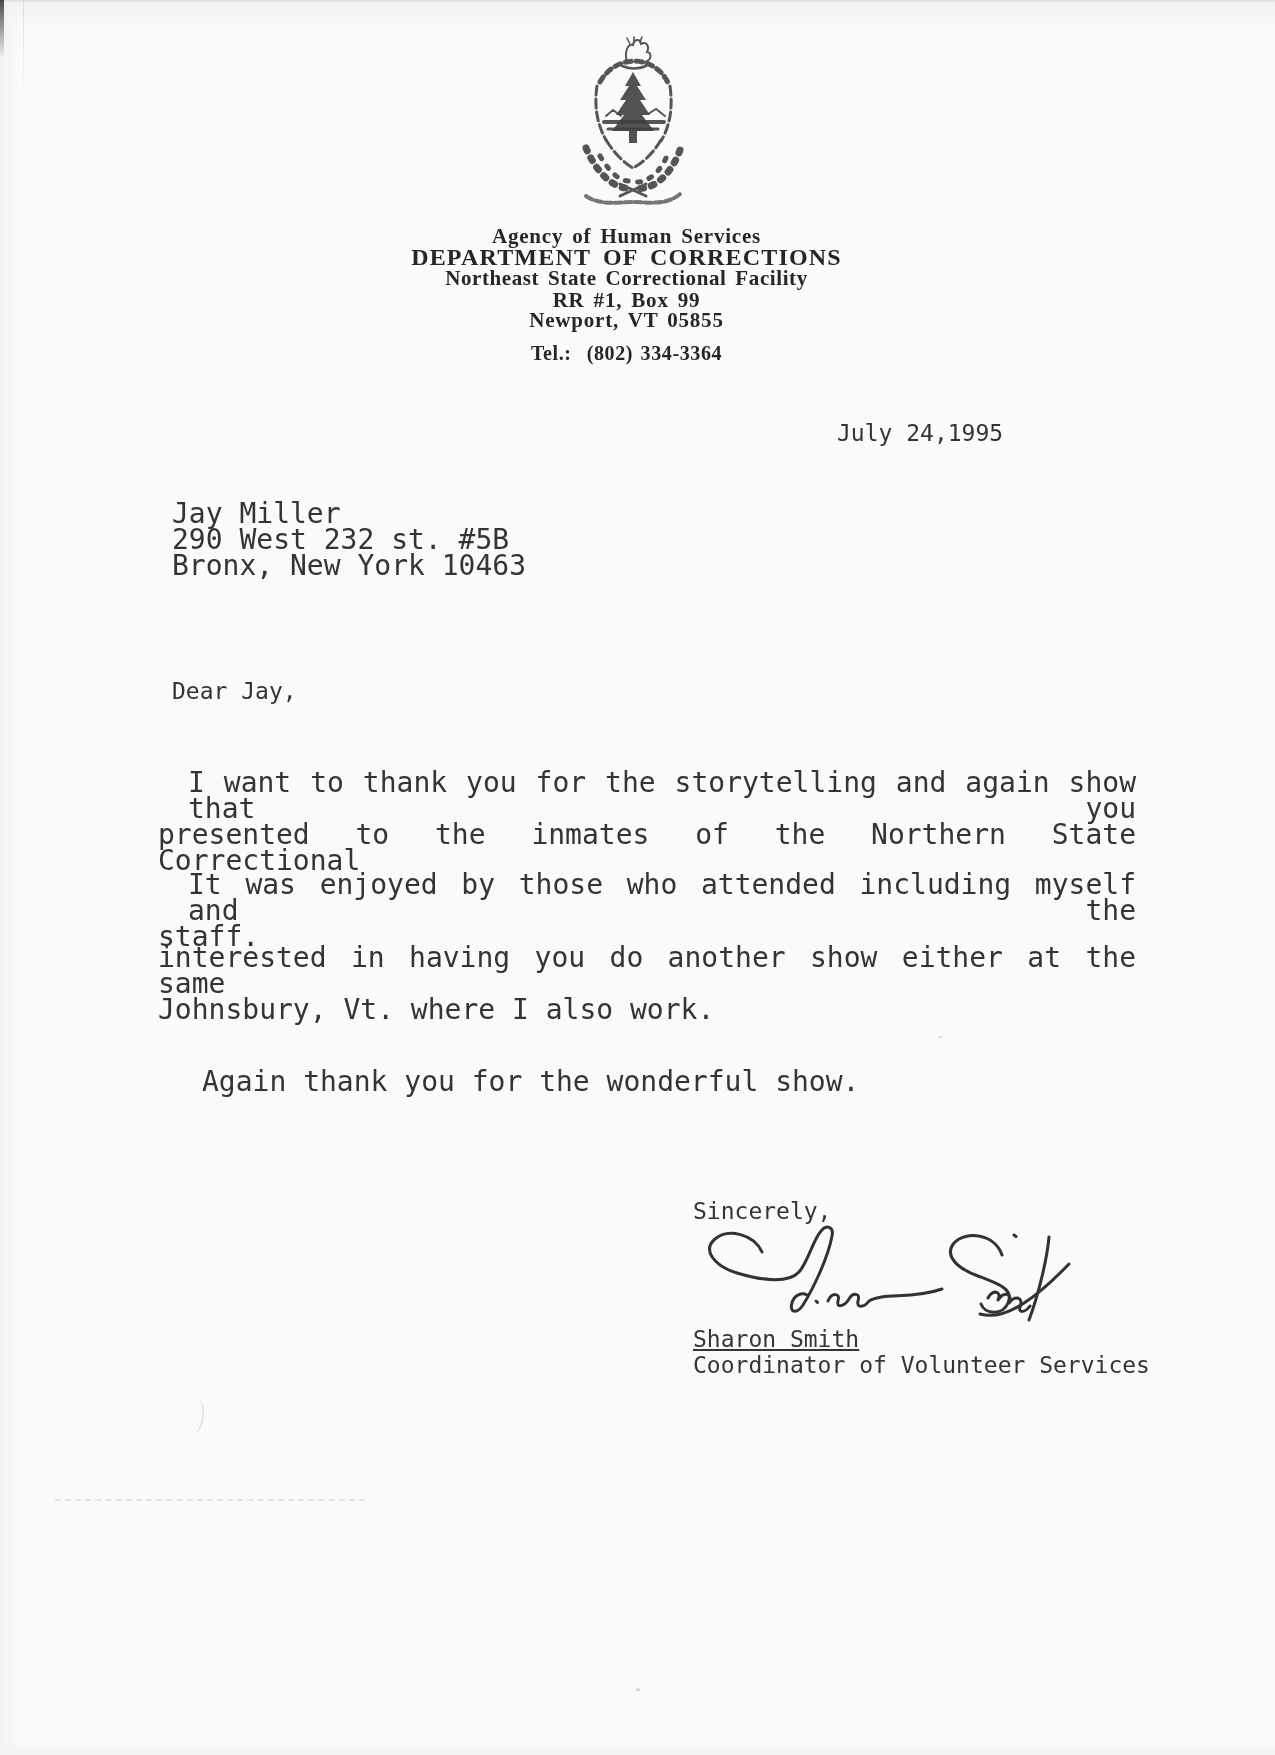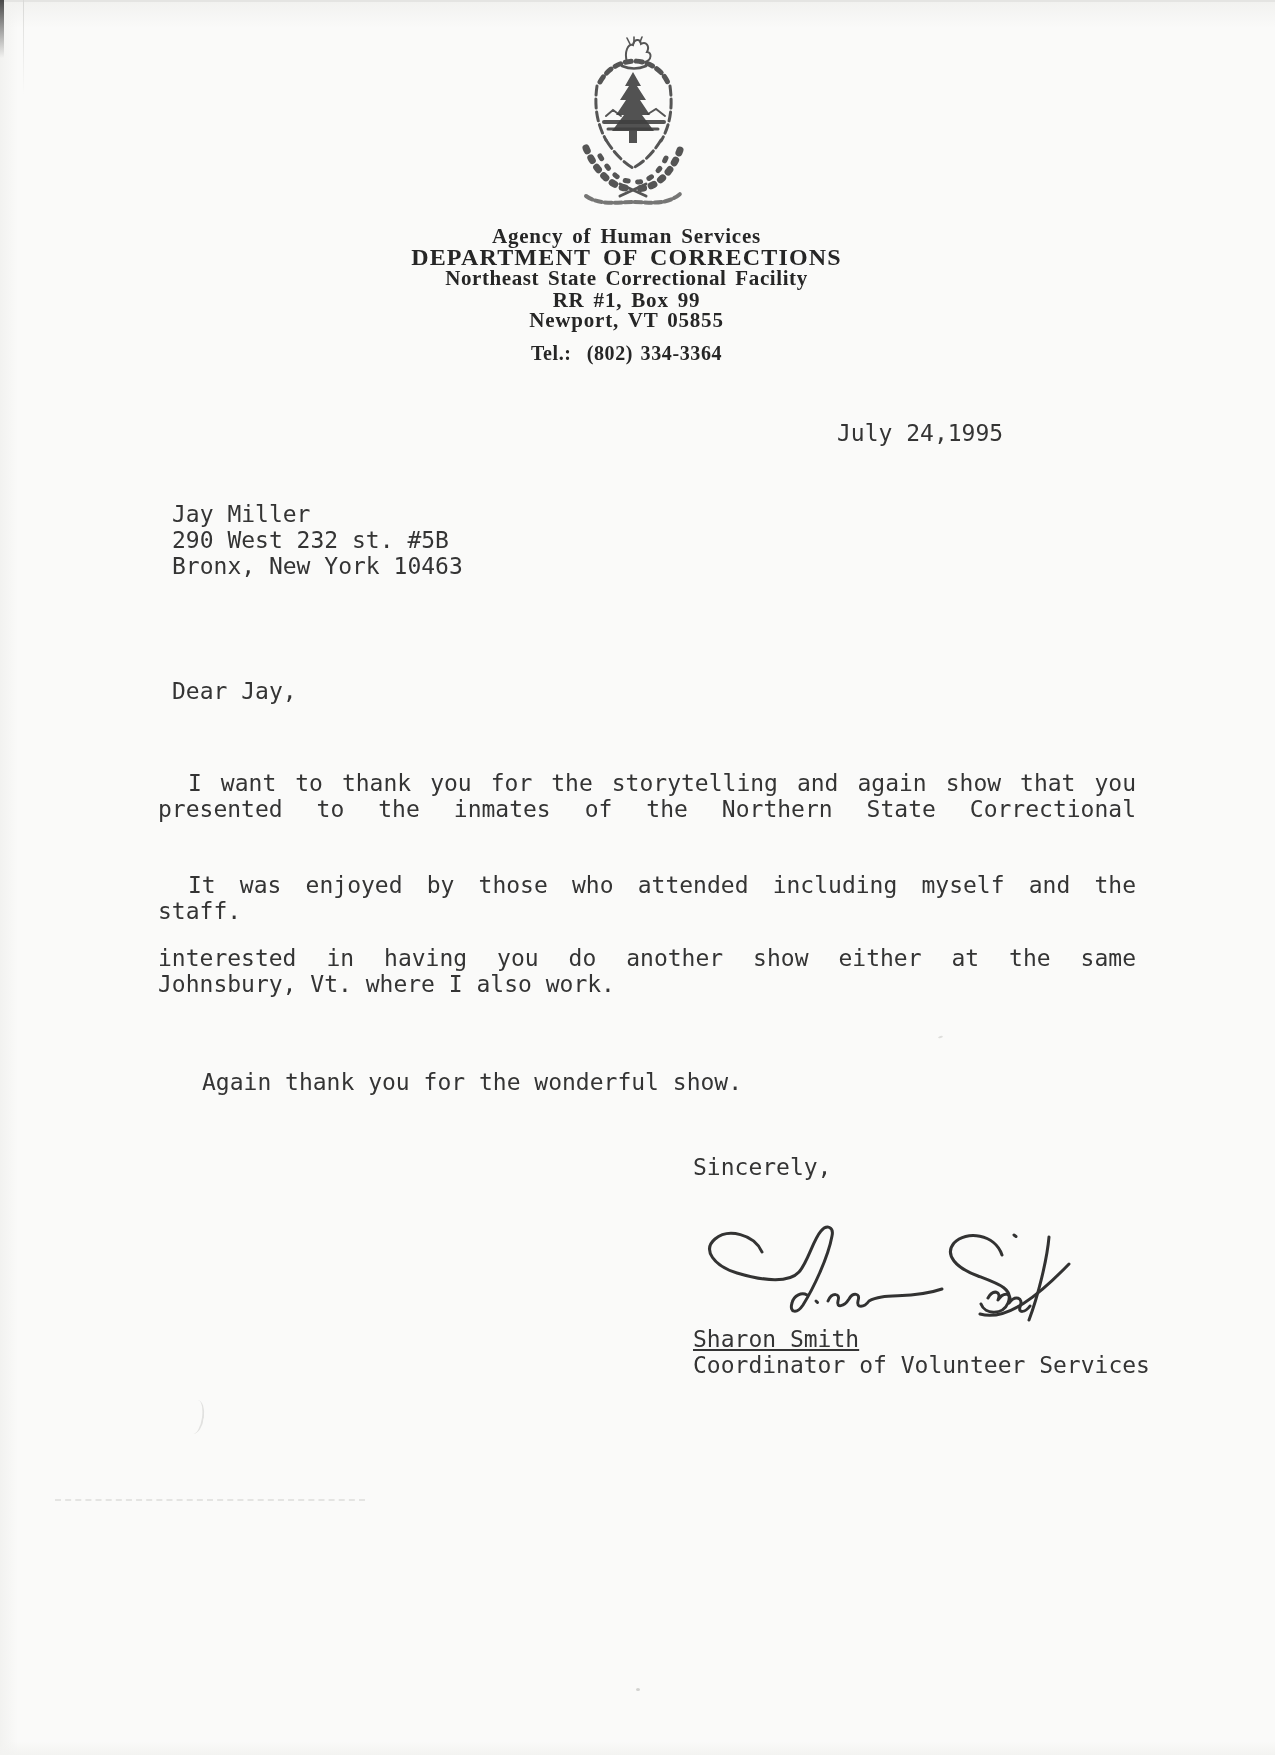--- a/index.html
+++ b/index.html
@@ -10,21 +10,21 @@
   }
   
   .page::before{
     content:"";position:absolute;inset:0;pointer-events:none;
     background:
       linear-gradient(180deg,#f1f1ef 0,rgba(250,250,249,0) 28px),
       linear-gradient(0deg,#f3f3f1 0,rgba(250,250,249,0) 14px),
       linear-gradient(90deg,#f2f2f0 0,rgba(250,250,249,0) 18px);
   }
   .tw{position:absolute;font-family:"DejaVu Sans Mono",monospace;font-size:23px;line-height:26px;color:#343434;white-space:nowrap;}
-  .block{position:absolute;font-family:"DejaVu Sans Mono",monospace;font-size:23px;line-height:26px;color:#343434;}
+  .block{position:absolute;font-family:"DejaVu Sans Mono",monospace;font-size:28px;line-height:26px;color:#343434;}
   .para{left:158px;width:978px;}
   .jl{text-align:justify;text-align-last:justify;white-space:normal;}
   .ll{text-align:left;white-space:nowrap;}
   .ind{padding-left:30px;}
   .ind2{padding-left:44px;}
   .lh-line{
     position:absolute;left:-11px;width:1275px;text-align:center;
     font-family:"Liberation Serif","DejaVu Serif",serif;font-weight:700;color:#262626;
     white-space:pre;
   }
@@ -110,21 +110,21 @@
 
   <div class="block para" style="top:945px;">
     <div class="jl">interested in having you do another show either at the same</div>
     <div class="ll">Johnsbury, Vt. where I also work.</div>
   </div>
 
   <div class="block para" style="top:1069px;">
     <div class="ll ind2">Again thank you for the wonderful show.</div>
   </div>
 
-  <div class="tw" style="left:693px;top:1154px;">Sincerely,</div>
+  <div class="tw" style="left:693px;top:1198px;">Sincerely,</div>
 
   <svg class="sig" viewBox="0 0 385 115" xmlns="http://www.w3.org/2000/svg">
     <g stroke="#222" stroke-width="3" fill="none" stroke-linecap="round" stroke-linejoin="round" opacity="0.92">
       <path d="M70,30 C62,12 36,6 23,17 C10,28 22,44 45,51 C72,59 97,61 107,50 C116,40 121,18 129,9 C135,2 142,5 140,14 C136,36 121,67 111,83 C105,92 97,91 100,81 C102,73 110,70 115,73"></path>
       <path d="M124,79 l1.5,1.5"></path>
       <path d="M136,79 C140,70 149,71 146,79 C144,86 152,85 157,77 C161,70 169,71 166,79 C164,86 172,86 177,79 C192,70 218,78 250,67"></path>
       <path d="M310,33 C303,12 274,8 262,21 C252,33 264,46 286,54 C307,62 322,67 316,81 C311,93 293,93 289,82"></path>
       <path d="M296,76 C301,67 310,69 306,78 C312,69 321,71 317,81 C323,73 332,75 328,85 C326,91 333,91 338,84"></path>
       <path d="M357,15 C355,38 346,74 337,98"></path>
       <path d="M288,92 C315,100 348,72 377,42"></path>

